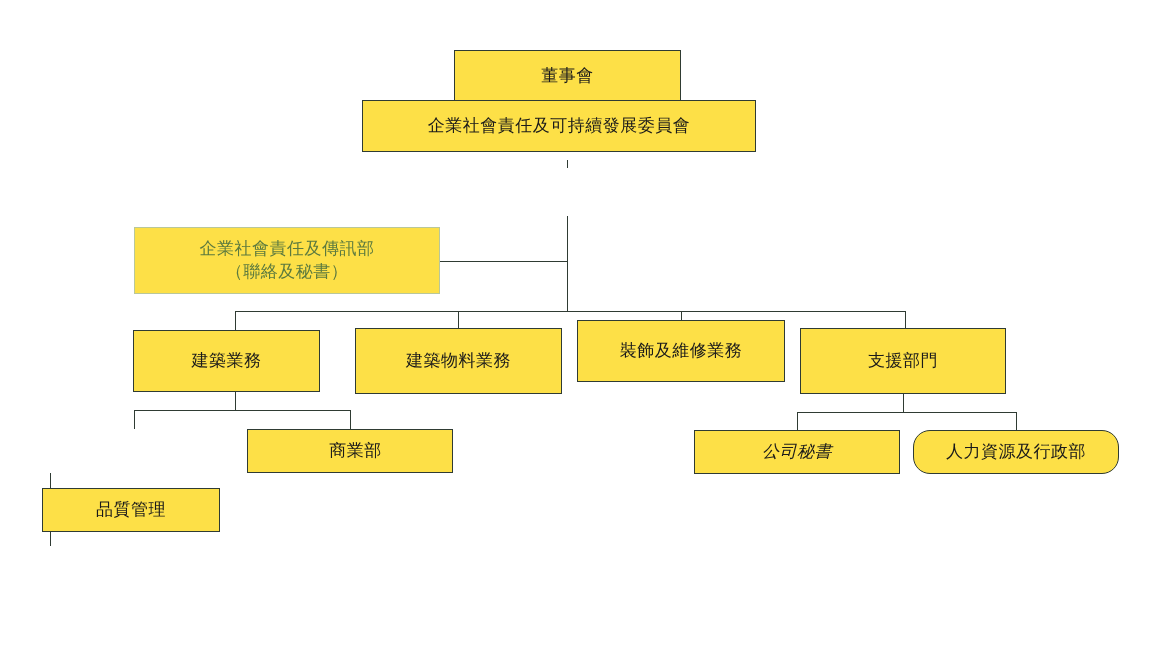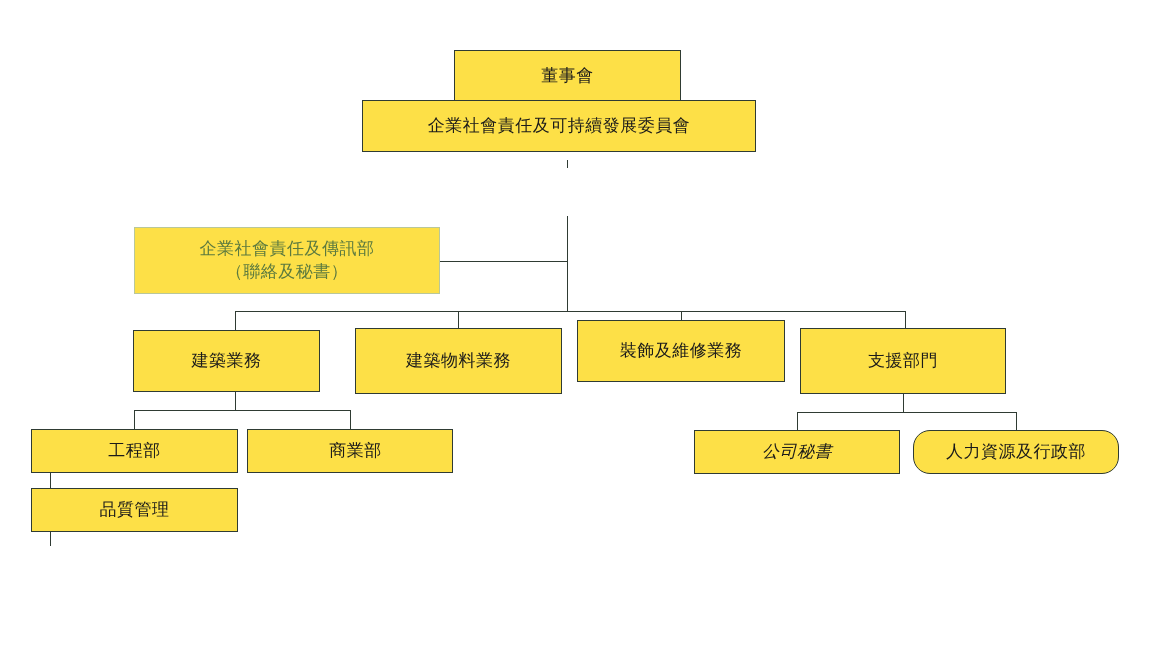--- a/index.html
+++ b/index.html
@@ -84,27 +84,24 @@
     </div>
     <div class="node" style="left: 355px; top: 328px; width: 207px; height: 66px;">
       <span style="white-space: pre-line;">建築物料業務</span>
     </div>
     <div class="node" style="left: 577px; top: 320px; width: 208px; height: 62px;">
       <span style="white-space: pre-line;">裝飾及維修業務</span>
     </div>
     <div class="node" style="left: 800px; top: 328px; width: 206px; height: 66px;">
       <span style="white-space: pre-line;">支援部門</span>
     </div>
-    <div class="node" style="left: 31px; top: 429px; width: 207px; height: 44px;">
-      <span style="white-space: pre-line;">工程部</span>
-    </div>
     <div class="node" style="left: 247px; top: 429px; width: 206px; height: 44px; padding-left: 11px;">
       <span style="white-space: pre-line;">商業部</span>
     </div>
-    <div class="node" style="left: 31px; top: 488px; width: 207px; height: 44px;">
+    <div class="node" style="left: 42px; top: 488px; width: 178px; height: 44px;">
       <span style="white-space: pre-line;">品質管理</span>
     </div>
     <div class="node" style="left: 694px; top: 430px; width: 206px; height: 44px; font-style: italic;">
       <span style="white-space: pre-line;">公司秘書</span>
     </div>
     <div class="node" style="left: 913px; top: 430px; width: 206px; height: 44px; border-radius: 17px;">
       <span style="white-space: pre-line;">人力資源及行政部</span>
     </div>
   </div>
 

